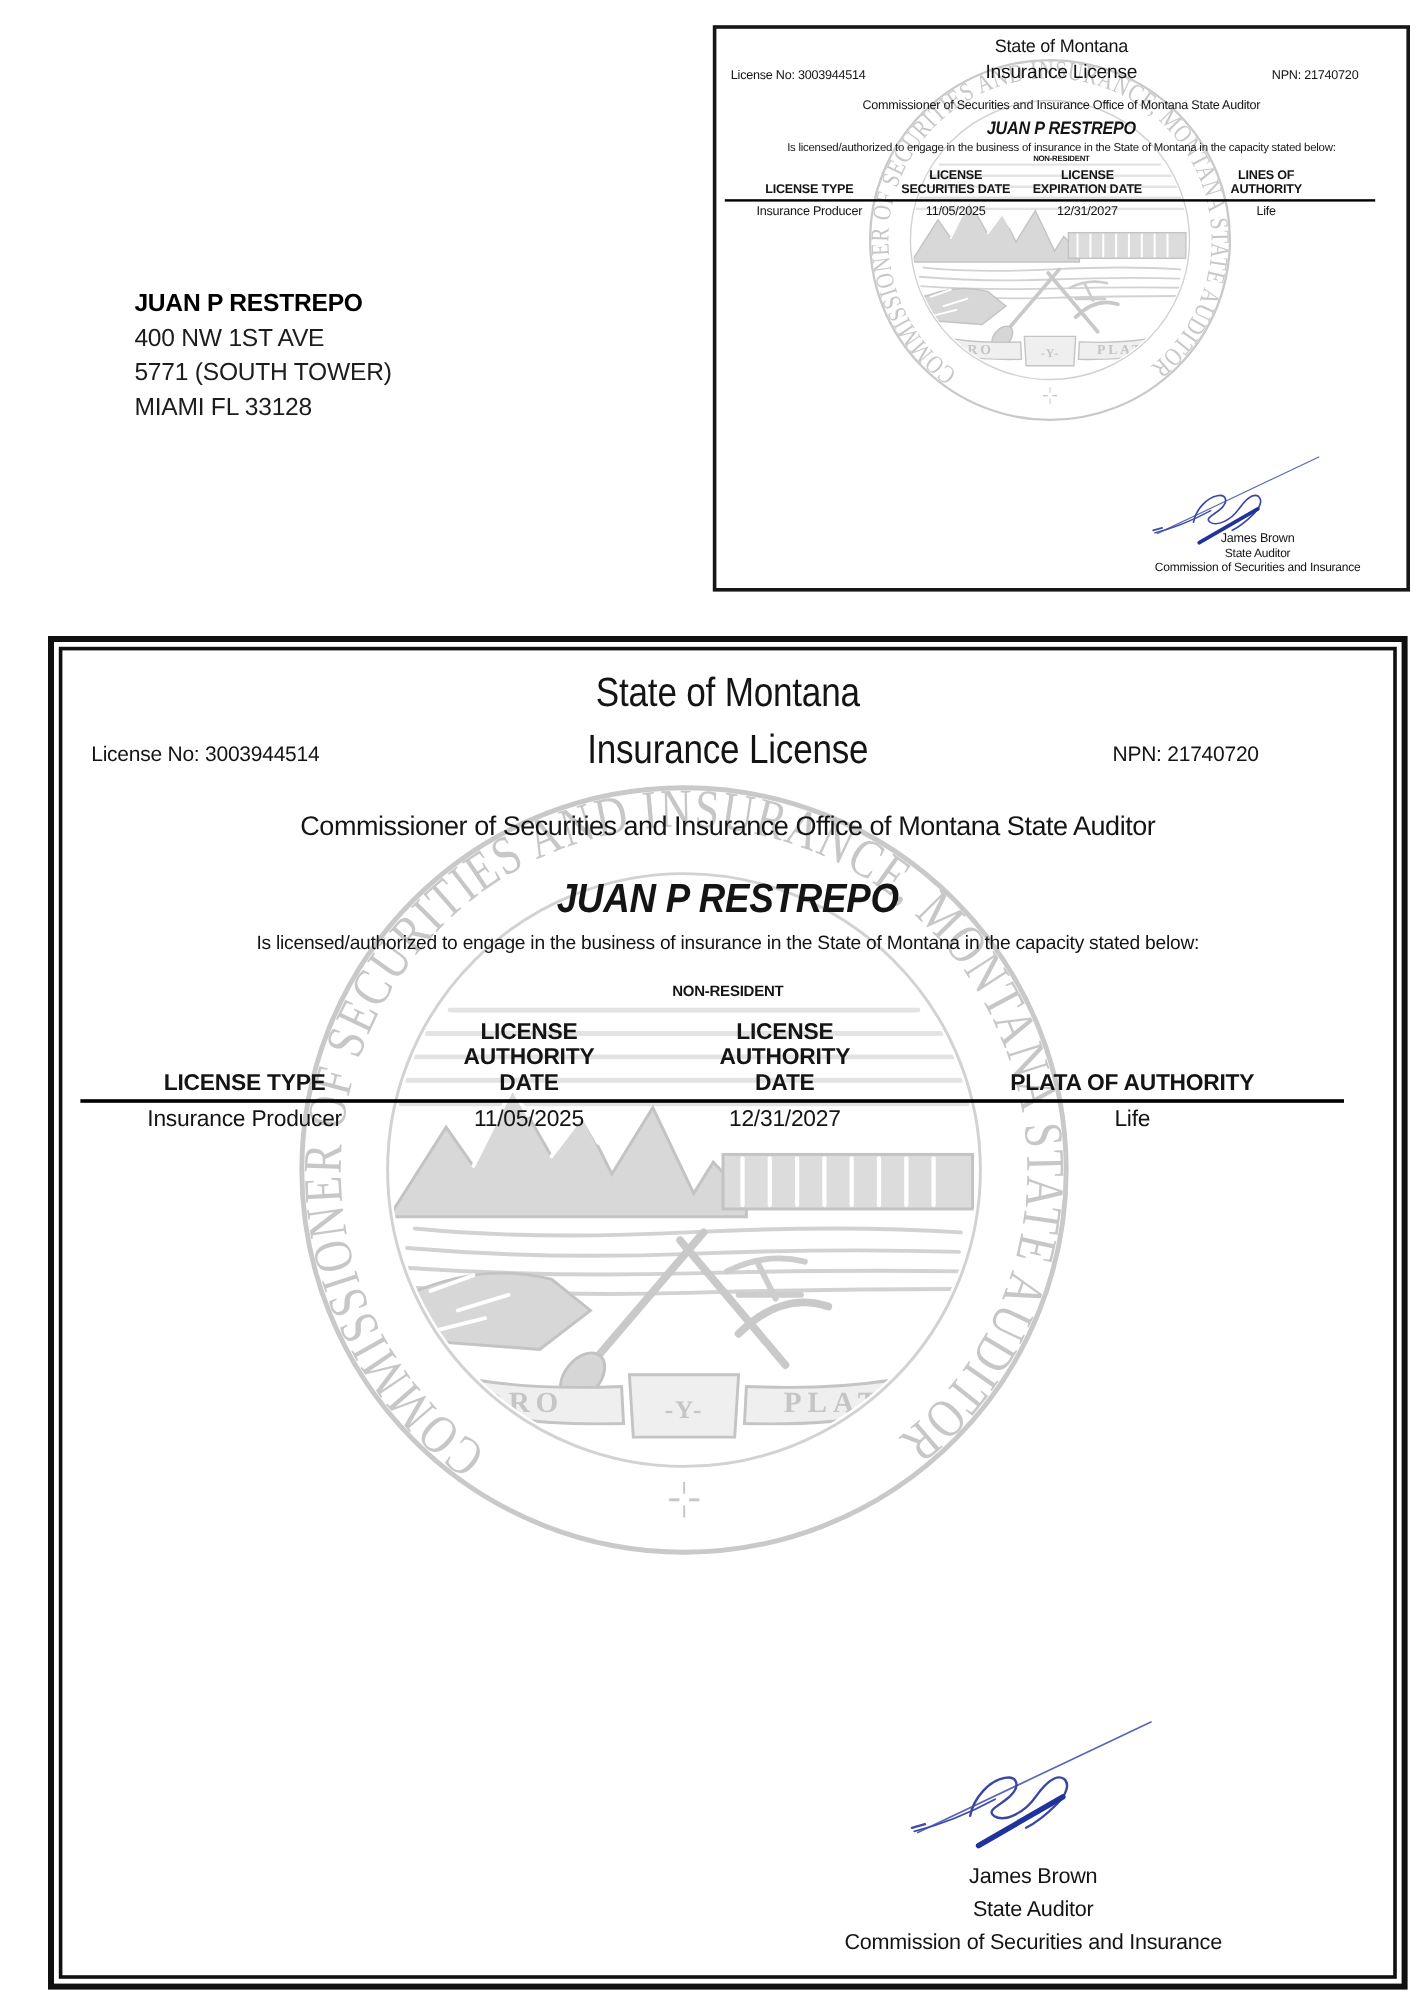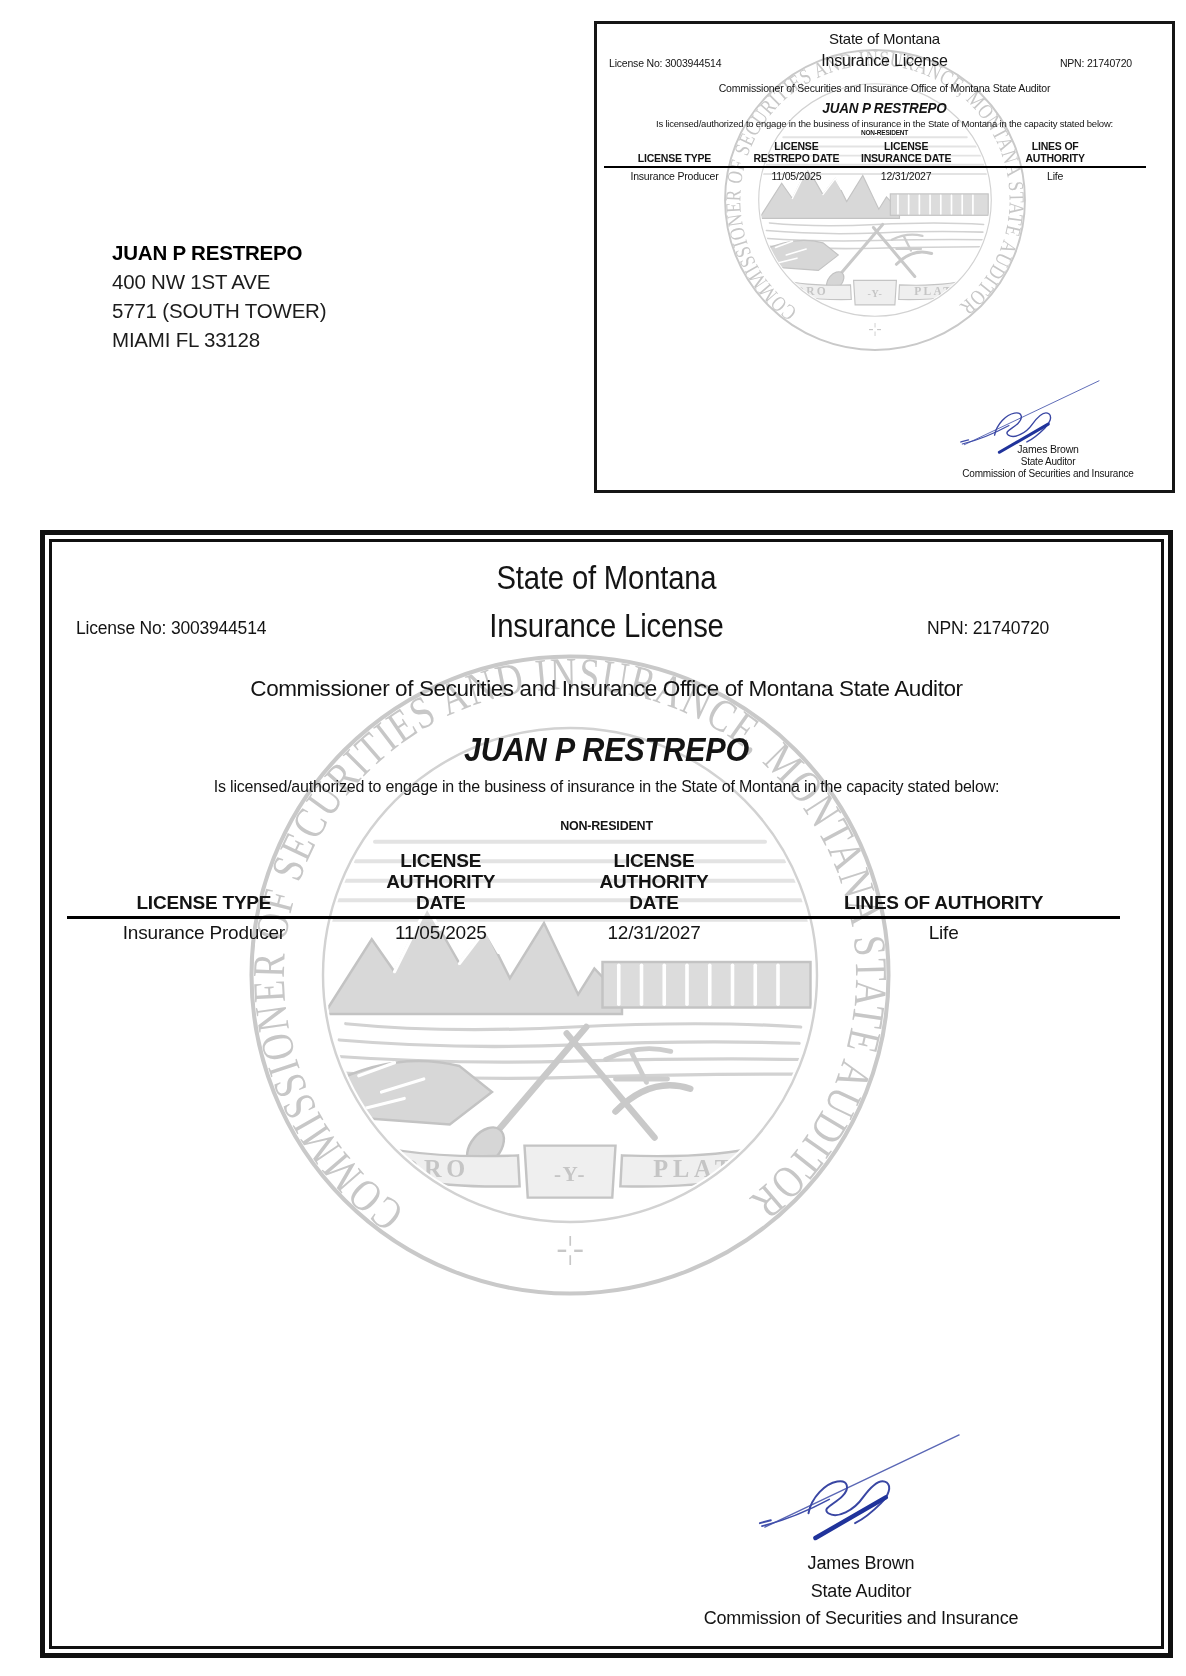--- a/index.html
+++ b/index.html
@@ -165,25 +165,25 @@
     <div class="ctr wc-cap">Is licensed/authorized to engage in the business of insurance in the State of Montana in the capacity stated below:</div>
     <div class="ctr wc-nonres">NON-RESIDENT</div>
 
     <div class="wc-table">
       <div class="cols thead">
         <div class="col1">
           <div>LICENSE TYPE</div>
         </div>
         <div class="col2">
           <div>LICENSE</div>
-          <div>RESTREPO DATE</div>
+          <div>SECURITIES DATE</div>
         </div>
         <div class="col3">
           <div>LICENSE</div>
-          <div>INSURANCE DATE</div>
+          <div>EXPIRATION DATE</div>
         </div>
         <div class="col4">
           <div>LINES OF</div>
           <div>AUTHORITY</div>
         </div>
       </div>
       <div class="hr"></div>
       <div class="cols trow">
         <div class="col1">Insurance Producer</div>
         <div class="col2">11/05/2025</div>
@@ -231,21 +231,21 @@
             <div>LICENSE</div>
             <div>AUTHORITY</div>
             <div>DATE</div>
           </div>
           <div class="col3">
             <div>LICENSE</div>
             <div>AUTHORITY</div>
             <div>DATE</div>
           </div>
           <div class="col4">
-            <div>LINES OF AUTHORITY</div>
+            <div>PLATA OF AUTHORITY</div>
           </div>
         </div>
         <div class="hr"></div>
         <div class="cols trow">
           <div class="col1">Insurance Producer</div>
           <div class="col2">11/05/2025</div>
           <div class="col3">12/31/2027</div>
           <div class="col4">Life</div>
         </div>
       </div>

